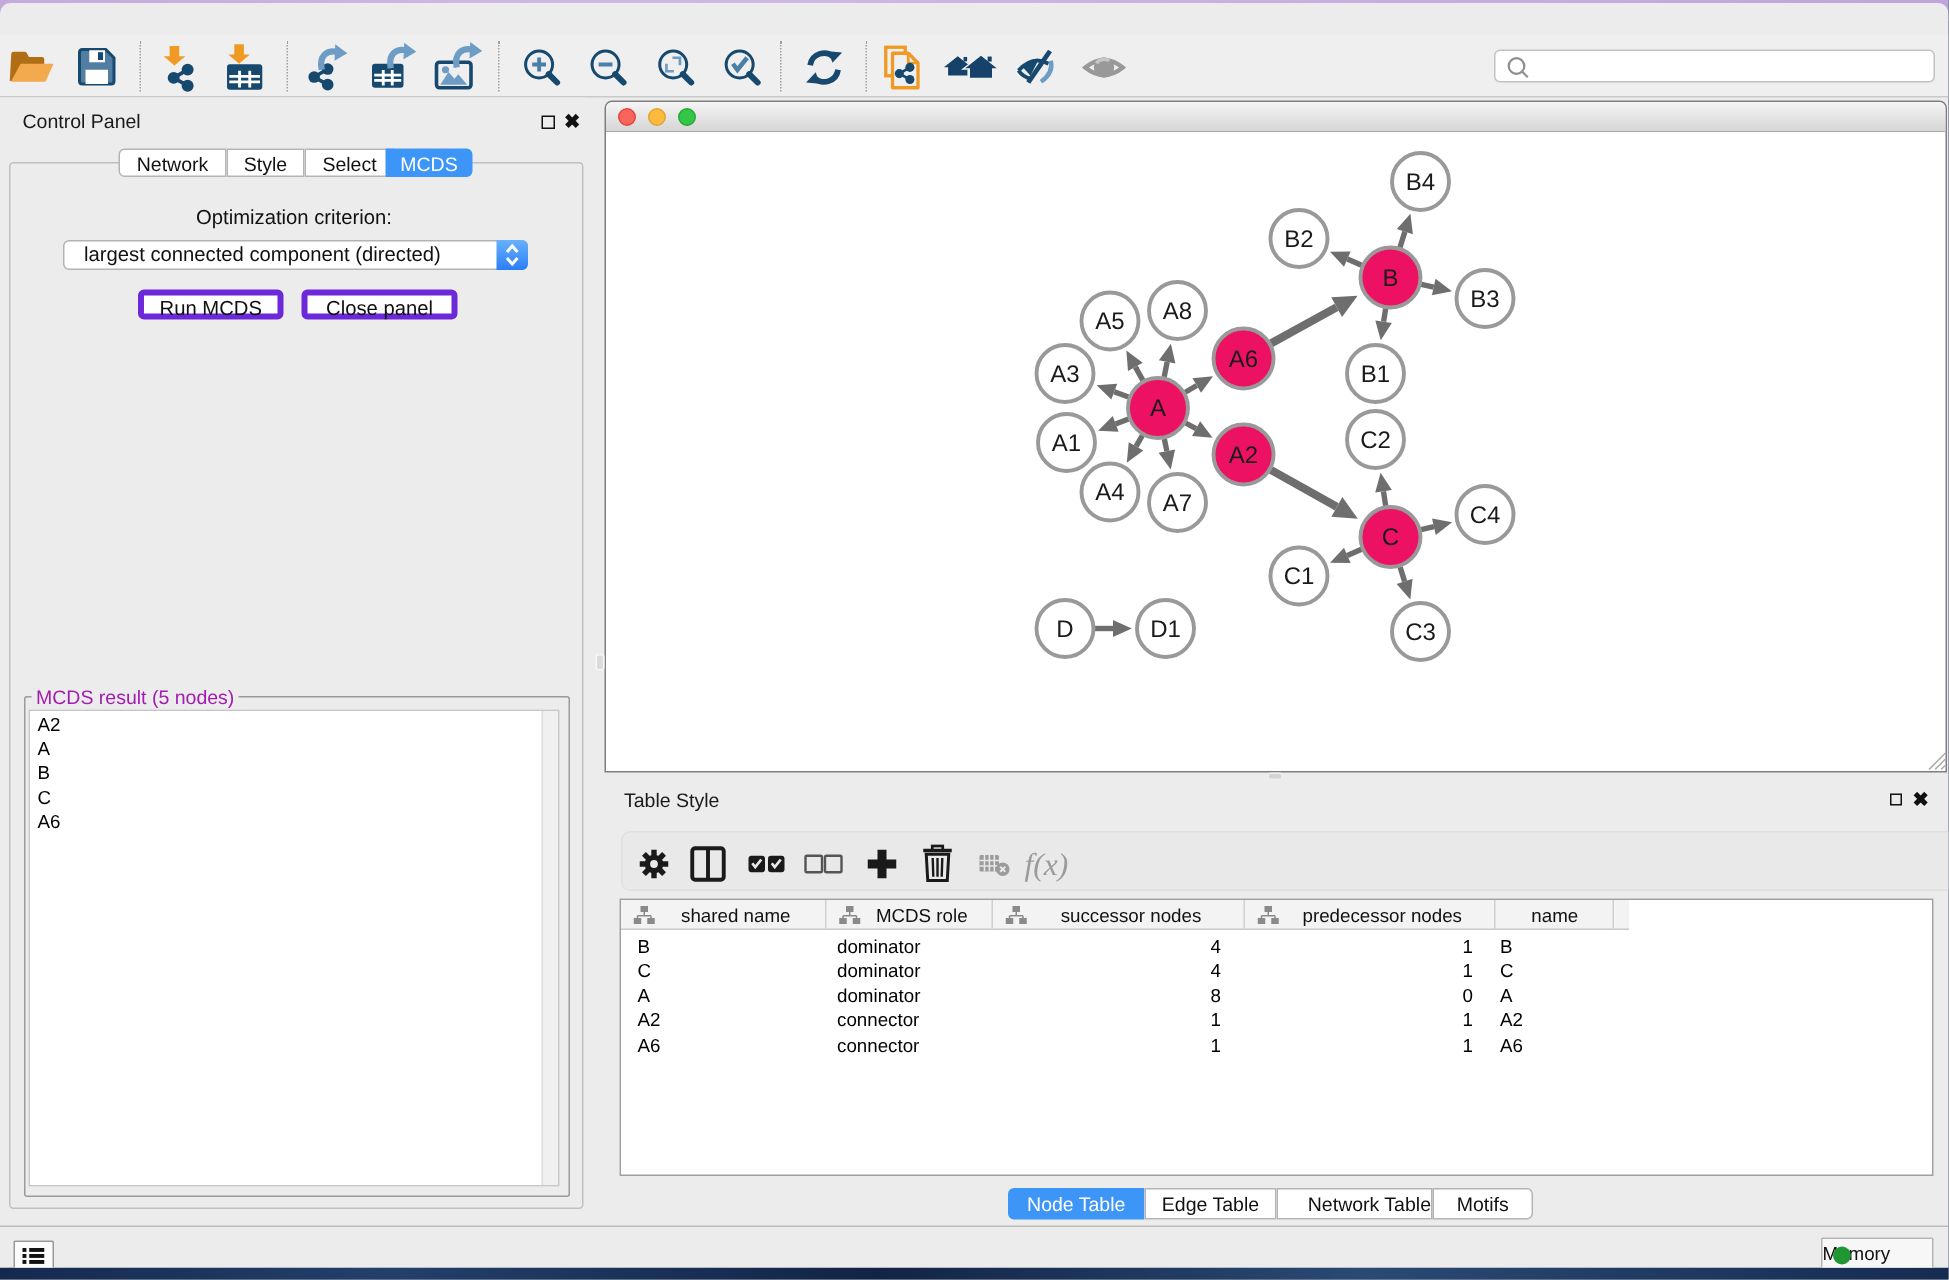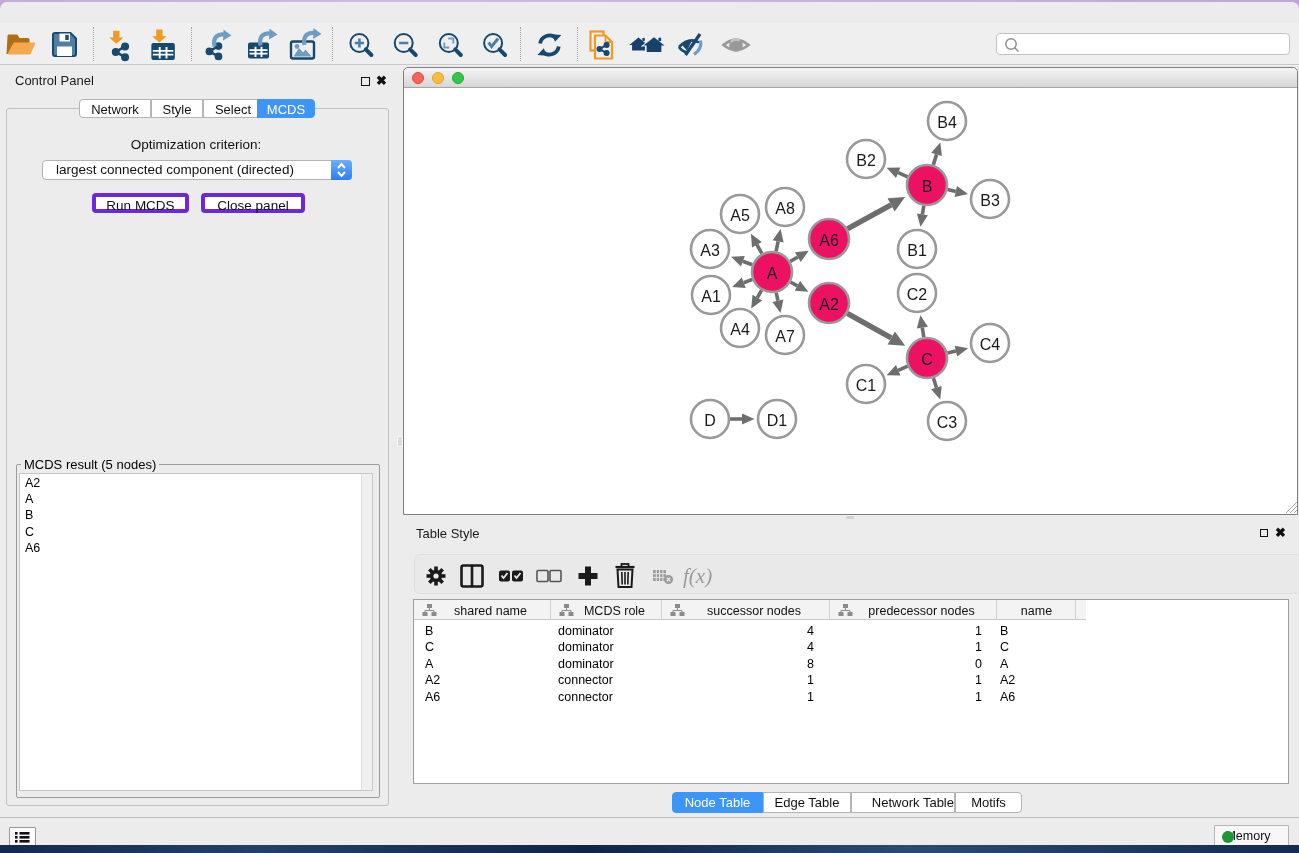--- a/index.html
+++ b/index.html
@@ -33,21 +33,21 @@
   border:1px solid #c0c0c0; border-radius:3px; background:#ececec; }
 #opt-label { position:absolute; left:0; top:72px; width:100%; text-align:center; font-size:13.5px; color:#111; }
 #dropdown { position:absolute; left:42px; top:95px; width:310px; height:20px; background:#fff;
   border:1px solid #b3b3b3; border-radius:4px; font-size:13.5px; color:#111; line-height:18px; padding-left:13px; }
 #dd-btn { position:absolute; right:-1px; top:-1px; width:21px; height:20px; border-radius:0 4px 4px 0;
   background:linear-gradient(#68b1fc,#2c7ef8); }
 .btn { position:absolute; height:20px; background:#fff; border:4px solid #6d28d9; border-radius:4px;
   font-size:13.5px; color:#111; text-align:center; line-height:18px; }
 #fieldset { position:absolute; left:16px; top:399px; width:364px; height:334px;
   border:1px solid #9a9a9a; border-radius:2px; }
-#fs-legend { position:absolute; left:4px; top:-8px; background:#ececec; padding:0 3px; font-size:13px; color:#000000; }
+#fs-legend { position:absolute; left:4px; top:-8px; background:#ececec; padding:0 3px; font-size:13px; color:#a21caf; }
 #fs-list { position:absolute; left:2px; top:8px; width:354px; height:318px; background:#fff;
   border:1px solid #c8c8c8; font-size:12.5px; color:#000; padding-top:1px; }
 #fs-list .it { padding-left:5px; height:16.2px; line-height:16.2px; }
 #fs-scroll { position:absolute; right:0; top:0; width:11px; height:316px; background:#f0f0f0; border-left:1px solid #ddd; }
 
 #netwin { position:absolute; left:403px; top:65px; width:895px; height:448px;
   background:#fff; border:1px solid #7e7e7e; border-radius:5px 5px 0 0; }
 #net-titlebar { position:absolute; left:0; top:0; width:100%; height:20px;
   background:linear-gradient(#f5f5f5,#d6d6d6); border-bottom:1px solid #a6a6a6; border-radius:5px 5px 0 0; }
 #net-titlebar .tl { position:absolute; top:4px; width:12px; height:12px; border-radius:50%; }
@@ -68,21 +68,21 @@
 
 .btab { position:absolute; top:0; height:21px; background:#fff; border:1px solid #b4b4b4;
   font-size:13px; color:#111; text-align:center; line-height:20px; }
 .btab.sel { background:#3d96f7; color:#fff; border-color:#3d96f7; }
 
 #statusbar { position:absolute; left:0; top:815px; width:1299px; height:30px; background:#ececec;
   border-top:1px solid #bdbdbd; }
 #listbtn { position:absolute; left:9px; top:9px; width:27px; height:20px; background:#fbfbfb;
   border:1px solid #999; border-radius:1px; }
 #membtn { position:absolute; right:10px; top:7px; width:75px; height:22px; background:#f7f7f7;
-  border:1px solid #b5b5b5; border-radius:1px; font-size:12.5px; color:#111; line-height:20px; text-align:center; padding-right:7px; }
+  border:1px solid #b5b5b5; border-radius:1px; font-size:12.5px; color:#111; line-height:20px; text-align:left; padding-right:7px; }
 #memdot { position:absolute; left:7px; top:5px; width:12px; height:12px; border-radius:50%; background:#1e9632; }
 </style>
 </head>
 <body>
 <div id="wall-top"></div>
 <div id="wall-bot"></div>
 <div id="app">
   <div id="toolbar">
     <div class="tsep" style="left:93px"></div>
     <div class="tsep" style="left:191px"></div>

